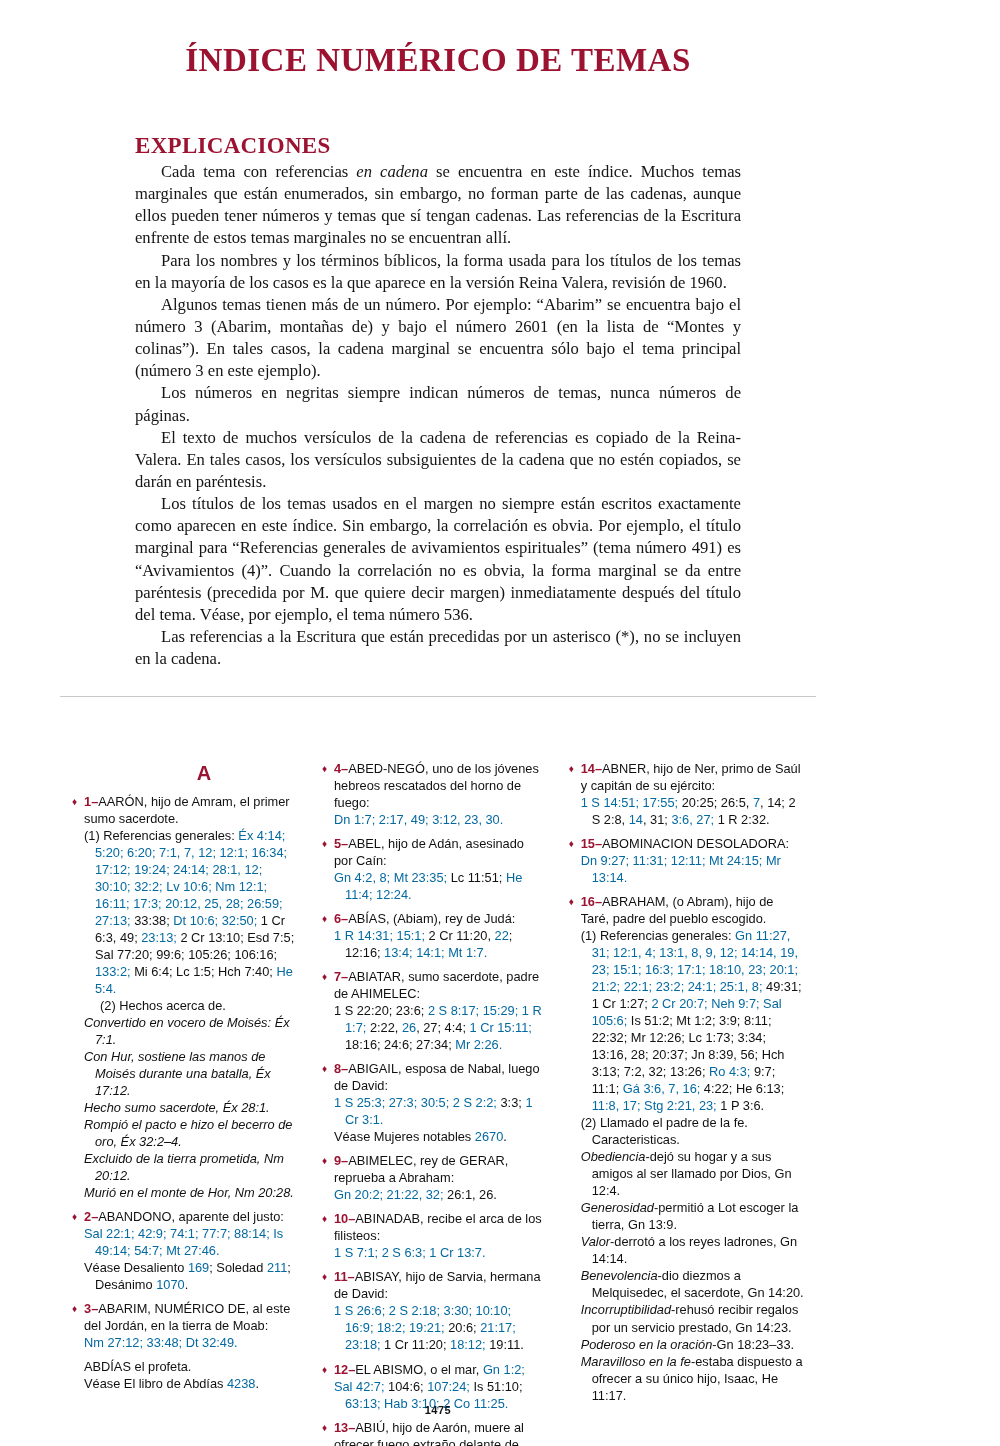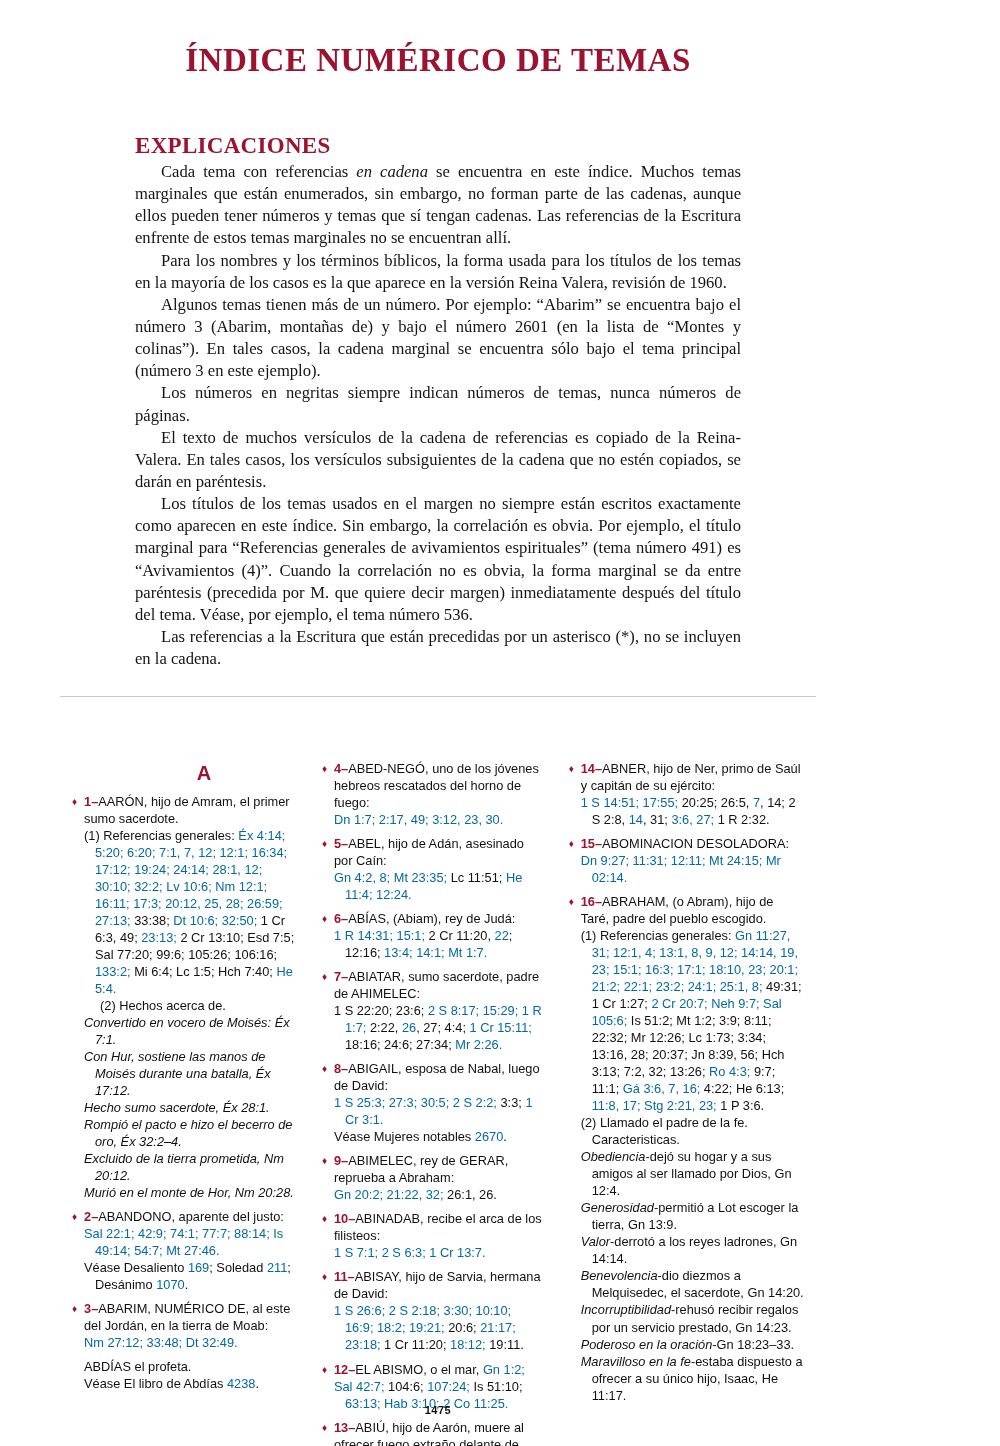--- a/index.html
+++ b/index.html
@@ -263,21 +263,21 @@
 
       <div class="entry">
         <span class="bullet">♦</span>
         <span class="num">14</span><span class="num">–</span><span class="topic">ABNER</span><span>, hijo de Ner, primo de Saúl y capitán de su ejército:</span>
         <span class="sub hang"><span class="ref">1 S 14:51; 17:55;</span> 20:25; 26:5, <span class="ref">7</span>, 14; 2 S 2:8, <span class="ref">14</span>, 31; <span class="ref">3:6, 27;</span> 1 R 2:32.</span>
       </div>
 
       <div class="entry">
         <span class="bullet">♦</span>
         <span class="num">15</span><span class="num">–</span><span class="topic">ABOMINACION DESOLADORA:</span>
-        <span class="sub hang ref">Dn 9:27; 11:31; 12:11; Mt 24:15; Mr 02:14.</span>
+        <span class="sub hang ref">Dn 9:27; 11:31; 12:11; Mt 24:15; Mr 13:14.</span>
       </div>
 
       <div class="entry">
         <span class="bullet">♦</span>
         <span class="num">16</span><span class="num">–</span><span class="topic">ABRAHAM</span><span>, (o Abram), hijo de Taré, padre del pueblo escogido.</span>
         <span class="sub hang">(1) Referencias generales: <span class="ref">Gn 11:27, 31; 12:1, 4; 13:1, 8, 9, 12; 14:14, 19, 23; 15:1; 16:3; 17:1; 18:10, 23; 20:1; 21:2; 22:1; 23:2; 24:1; 25:1, 8;</span> 49:31; 1 Cr 1:27; <span class="ref">2 Cr 20:7; Neh 9:7; Sal 105:6;</span> Is 51:2; Mt 1:2; 3:9; 8:11; 22:32; Mr 12:26; Lc 1:73; 3:34; 13:16, 28; 20:37; Jn 8:39, 56; Hch 3:13; 7:2, 32; 13:26; <span class="ref">Ro 4:3;</span> 9:7; 11:1; <span class="ref">Gá 3:6, 7, 16;</span> 4:22; He 6:13; <span class="ref">11:8, 17; Stg 2:21, 23;</span> 1 P 3:6.</span>
         <span class="sub hang">(2) Llamado el padre de la fe. Caracteristicas.</span>
         <span class="sub hang"><span class="ital">Obediencia</span>-dejó su hogar y a sus amigos al ser llamado por Dios, Gn 12:4.</span>
         <span class="sub hang"><span class="ital">Generosidad</span>-permitió a Lot escoger la tierra, Gn 13:9.</span>
         <span class="sub hang"><span class="ital">Valor</span>-derrotó a los reyes ladrones, Gn 14:14.</span>

